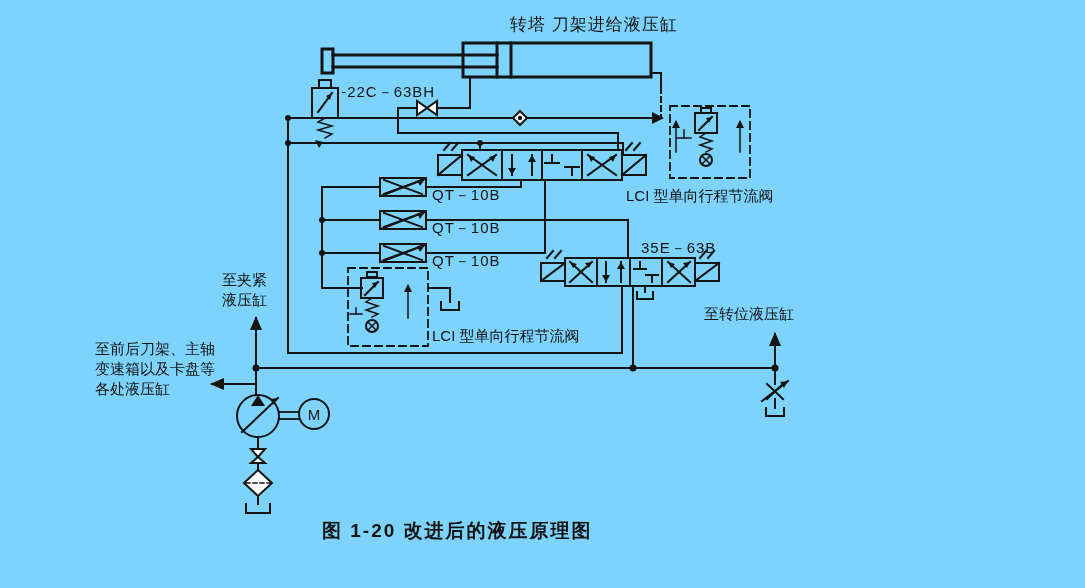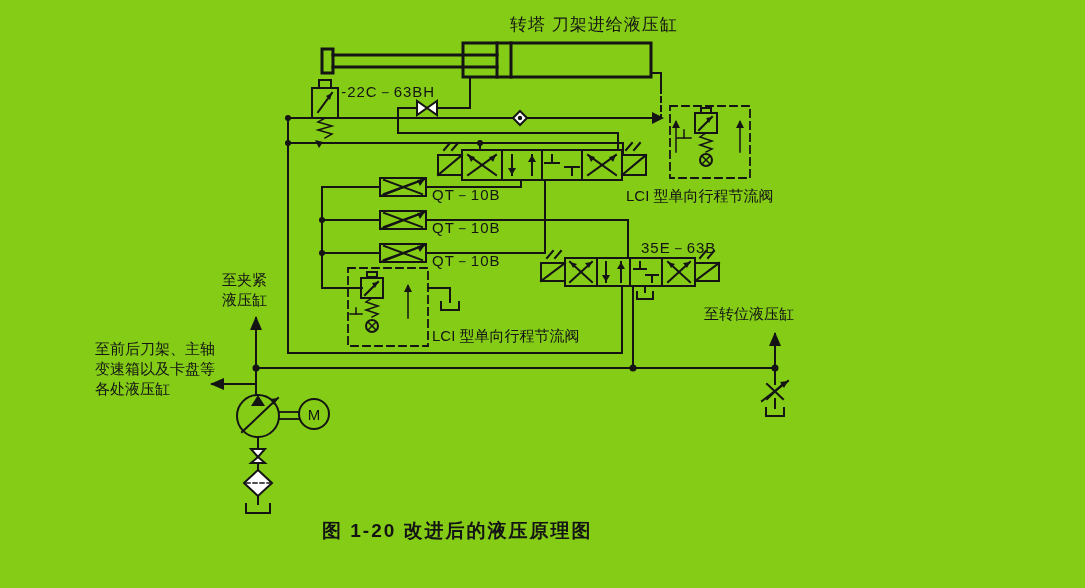--- a/index.html
+++ b/index.html
@@ -1,17 +1,17 @@
 <!DOCTYPE html>
 <html><head>
 <meta charset="utf-8">
 <style>
   html,body{margin:0;padding:0;background:#ffffff;}
   .stage{
-    position:relative;width:1085px;height:588px;background:#84cc16;
+    position:relative;width:1085px;height:588px;background:#7dd3fc;
     font-family:"Liberation Sans","DejaVu Sans",sans-serif;overflow:hidden;
   }
   svg text{fill:#141414;font-family:"Liberation Sans","DejaVu Sans",sans-serif;}
   .lbl{font-size:15px;}
   .lbl-big{font-size:17px;letter-spacing:1px;}
   .caption{font-size:19px;letter-spacing:2px;font-weight:bold;}
   .code{font-size:15px;letter-spacing:1px;}
 </style>
 </head>
 <body>

